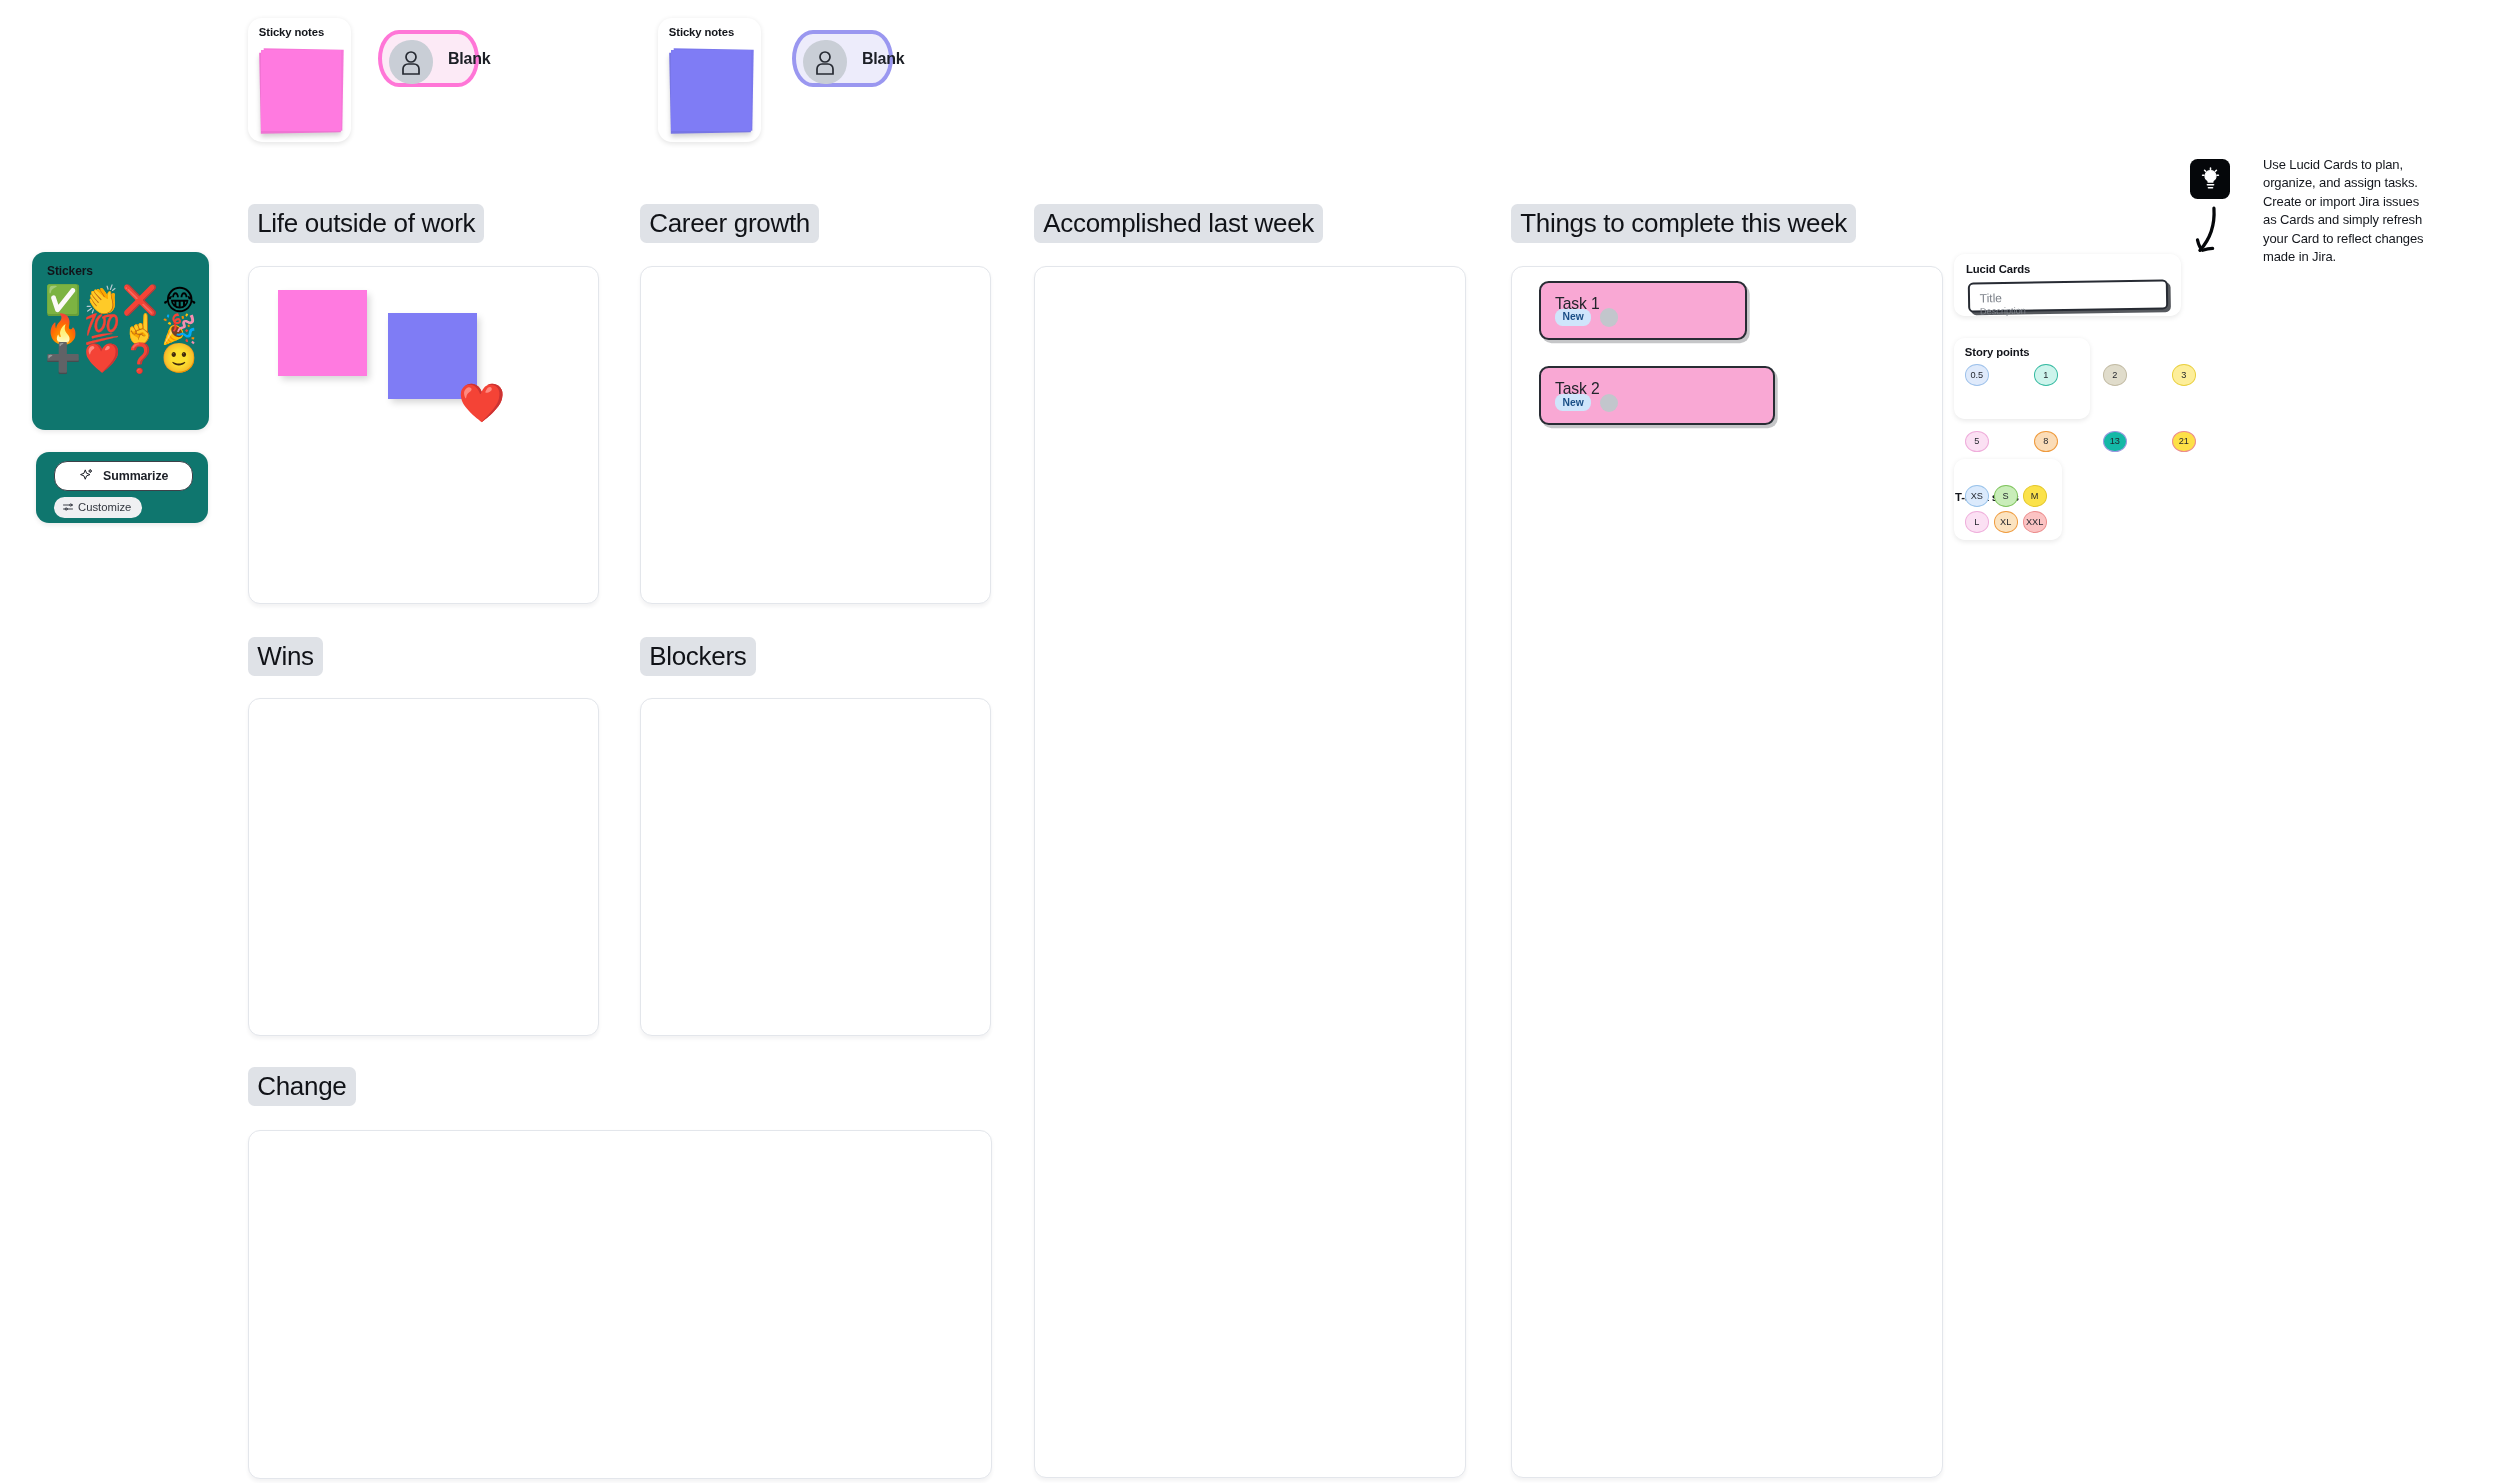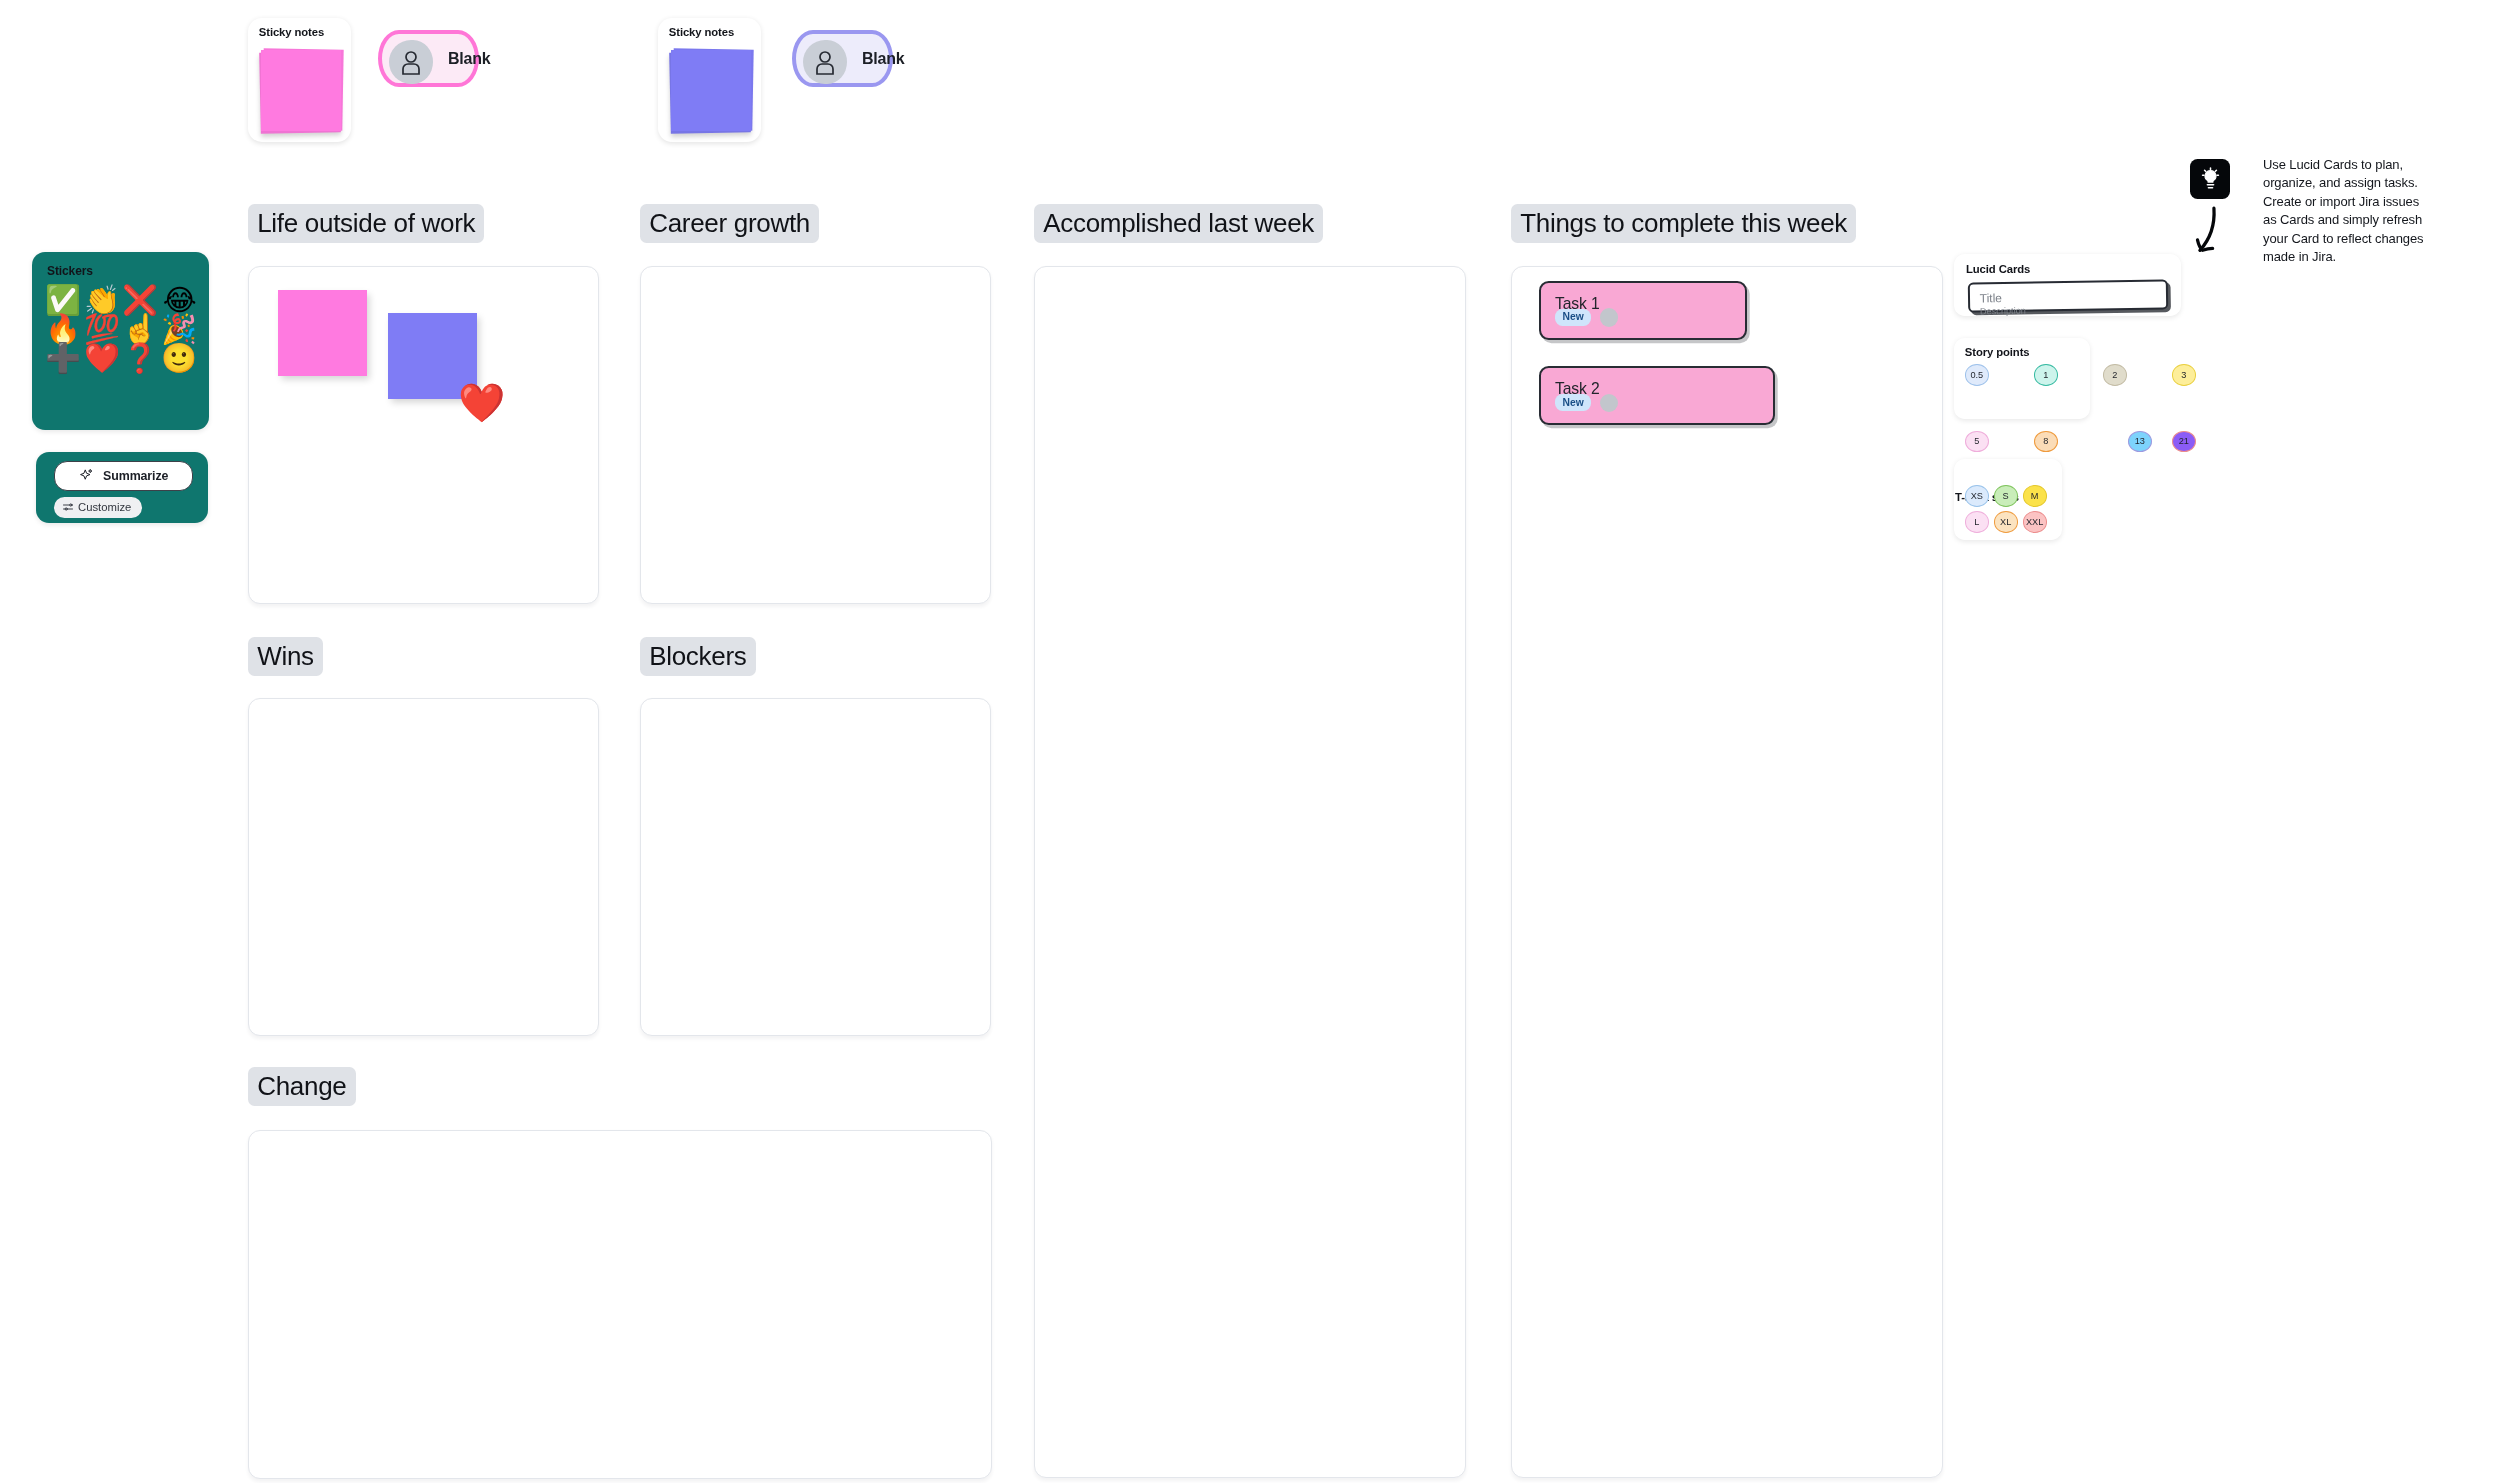--- a/index.html
+++ b/index.html
@@ -275,22 +275,22 @@
 
 <div class="side-panel" style="left:1954px;top:338px;width:136px;height:81px;">
   <div class="side-title" style="position:absolute;left:10.8px;top:7.6px;">Story points</div>
   <div class="chip-grid" style="position:absolute;left:10.8px;top:26px;grid-template-columns:repeat(4,24px);gap:45px;">
     <div class="chip" style="background:#dfeafb;border:1.1px solid #9cc0ea;">0.5</div>
     <div class="chip" style="background:#cdf4ec;border:1.1px solid #33b9a0;">1</div>
     <div class="chip" style="background:#e0dccb;border:1.1px solid #c2bba4;">2</div>
     <div class="chip" style="background:#fdee9a;border:1.1px solid #e9cf3d;">3</div>
     <div class="chip" style="background:#fbe0f3;border:1.1px solid #efaddb;">5</div>
     <div class="chip" style="background:#fbdcb7;border:1.1px solid #ef9a3c;">8</div>
-    <div class="chip" style="background:#7dd3fc;border:1.1px solid #9d9ae0;margin-left:25px;">13</div>
-    <div class="chip" style="background:#8b5cf6;border:1.1px solid #ec8d8d;">21</div>
+    <div class="chip" style="background:#14b8a6;border:1.1px solid #9d9ae0;">13</div>
+    <div class="chip" style="background:#fde047;border:1.1px solid #ec8d8d;">21</div>
   </div>
 </div>
 
 <div class="side-panel" style="left:1954px;top:459px;width:108px;height:81px;">
   <div class="side-title" style="position:absolute;left:1px;top:7.6px;margin-top:24px;">T-shirt sizes</div>
   <div class="chip-grid" style="position:absolute;left:10.8px;top:26px;grid-template-columns:repeat(3,24px);">
     <div class="chip" style="background:#dbeafc;border:1.1px solid #98c2ea;">XS</div>
     <div class="chip" style="background:#c9edb9;border:1.1px solid #7ec35c;">S</div>
     <div class="chip" style="background:#fbe24a;border:1.1px solid #e4c72b;">M</div>
     <div class="chip" style="background:#fbe0f3;border:1.1px solid #efaddb;">L</div>

